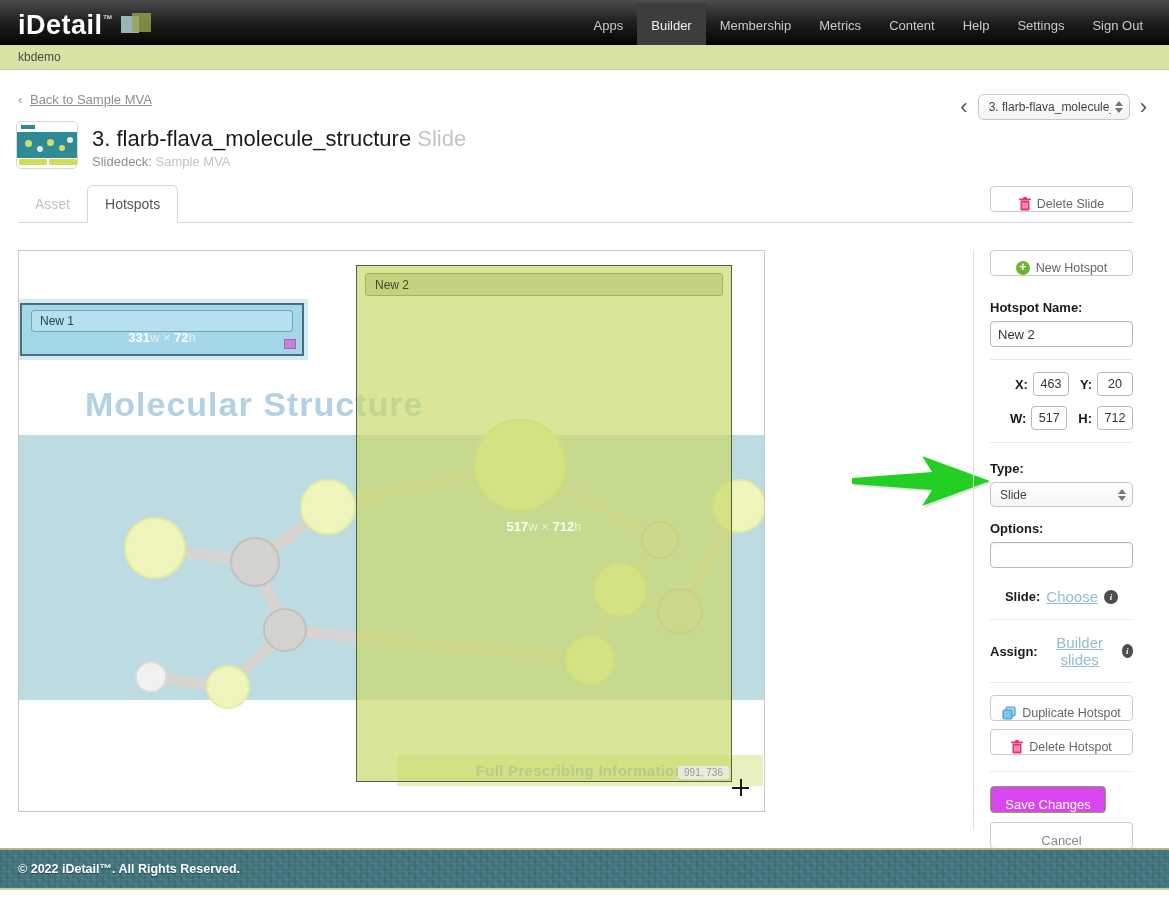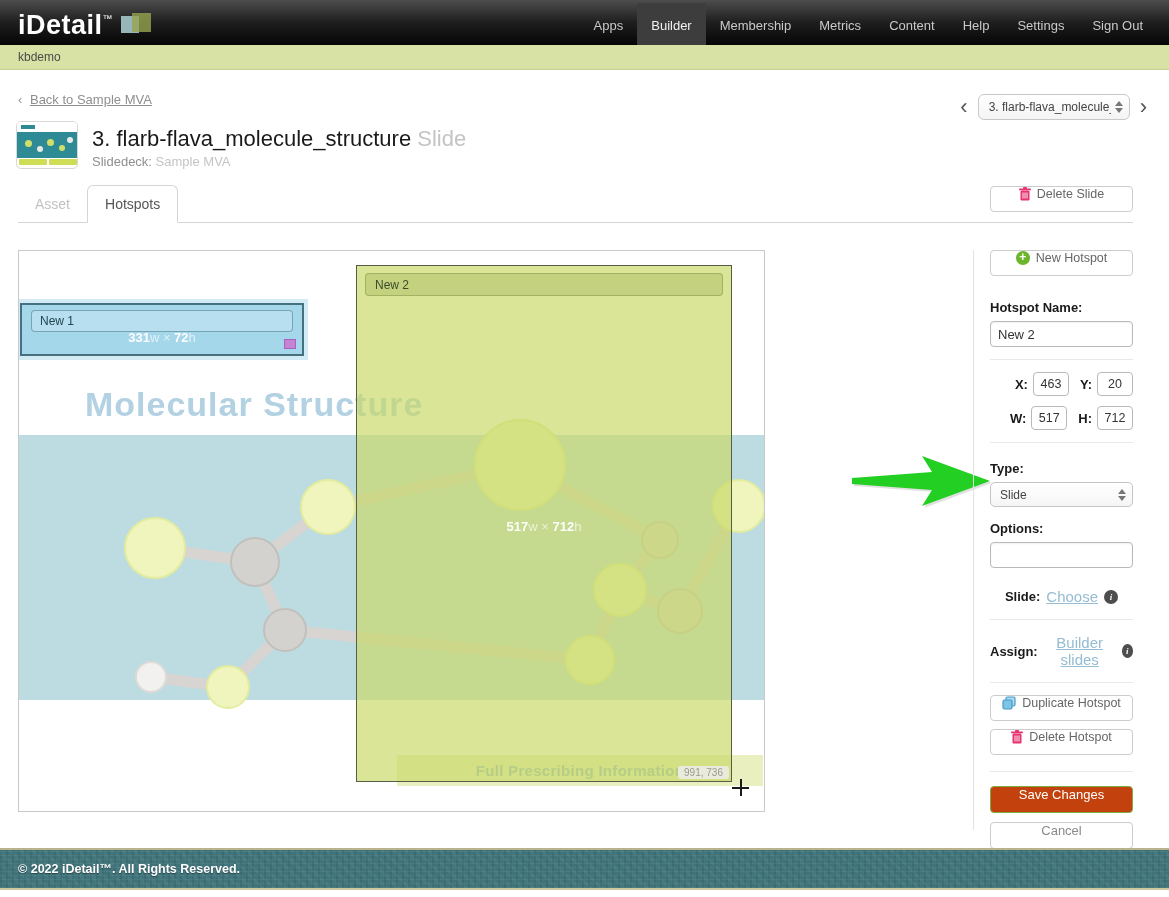--- a/index.html
+++ b/index.html
@@ -61,21 +61,21 @@
 
   
   .tabbar { position:absolute; left:18px; top:186px; width:1115px; height:37px; border-bottom:1px solid #d5d5d5;
     display:flex; align-items:flex-end; }
   .tab { font-size:14px; color:#c2c2c2; padding:10px 17px; cursor:pointer; }
   .tab.active { color:#555; background:#fff; border:1px solid #d5d5d5; border-bottom:1px solid #fff;
     border-radius:6px 6px 0 0; margin-bottom:-1px; }
 
   
   .btn { background:#fff; border:1px solid #ccc; border-radius:4px; font-size:12.5px; color:#666;
-    display:flex; align-items:flex-start; justify-content:center; gap:6px; cursor:pointer;
+    display:flex; align-items:flex-end; justify-content:center; gap:6px; cursor:pointer;
     font-family:"Liberation Sans",sans-serif; }
   .btn-delete-slide { position:absolute; right:36px; top:186px; width:143px; height:26px; }
 
   
   .canvas { position:absolute; left:18px; top:250px; width:747px; height:562px; border:1px solid #c9c9c9;
     background:#fff; }
   .canvas-inner { position:relative; width:745px; height:560px; overflow:hidden; }
   .slide-title { position:absolute; left:66px; top:134px; font-size:34px; font-weight:bold;
     color:#b2d1e2; letter-spacing:1px; }
   .teal-band { position:absolute; left:0; top:184px; width:745px; height:265px; background:#bddce1; }
@@ -133,21 +133,21 @@
   .sb-select { width:143px; height:25px; border:1px solid #c4c4c4; border-radius:5px;
     background:linear-gradient(#fff,#f5f5f5); display:flex; align-items:center; padding:0 6px 0 9px;
     font-size:12px; color:#444; cursor:pointer; }
   .sb-select .txt { flex:1; }
   .link-row { display:flex; align-items:center; justify-content:center; gap:6px; margin:14px 0; }
   .link-row .k { font-size:13px; font-weight:bold; color:#1a1a1a; }
   .link { font-size:15px; color:#95bcd2; text-decoration:underline; cursor:pointer;text-align:center; }
   .info-icon { width:14px; height:14px; border-radius:50%; background:#4d4d4d; color:#fff; font-size:9px;
     font-weight:bold; line-height:14px; text-align:center; display:inline-block; cursor:pointer;
     font-family:"Liberation Serif",serif; font-style:italic; }
-  .btn-save { width:143px; height:27px; background:#c2410c; border:1px solid #7dad43; color:#fff;
+  .btn-save { width:116px; height:27px; background:#d946ef; border:1px solid #7dad43; color:#fff;
     font-size:13px; margin-bottom:9px; }
   .btn-cancel { width:143px; height:27px; color:#8a8a8a; font-size:13px; }
 
   
   .footer { position:absolute; left:0; top:848px; width:1169px; height:42px; background:#3f747b;
     background-image:
       repeating-linear-gradient(0deg, rgba(255,255,255,0.05) 0 1px, transparent 1px 4px),
       repeating-linear-gradient(90deg, rgba(0,0,0,0.07) 0 2px, transparent 2px 6px),
       repeating-linear-gradient(45deg, rgba(255,255,255,0.04) 0 3px, transparent 3px 8px);
     border-top:2px solid #b9b28b; border-bottom:2px solid #cfc9a0;

